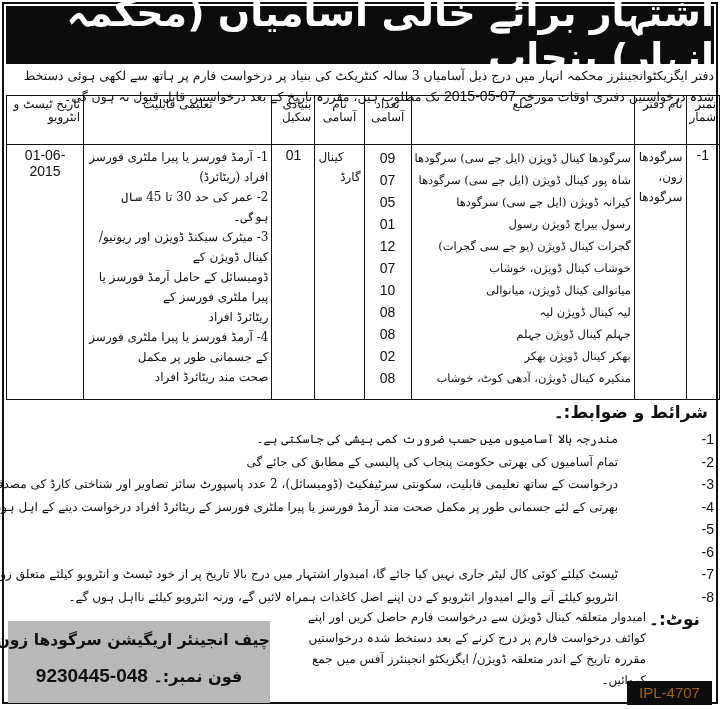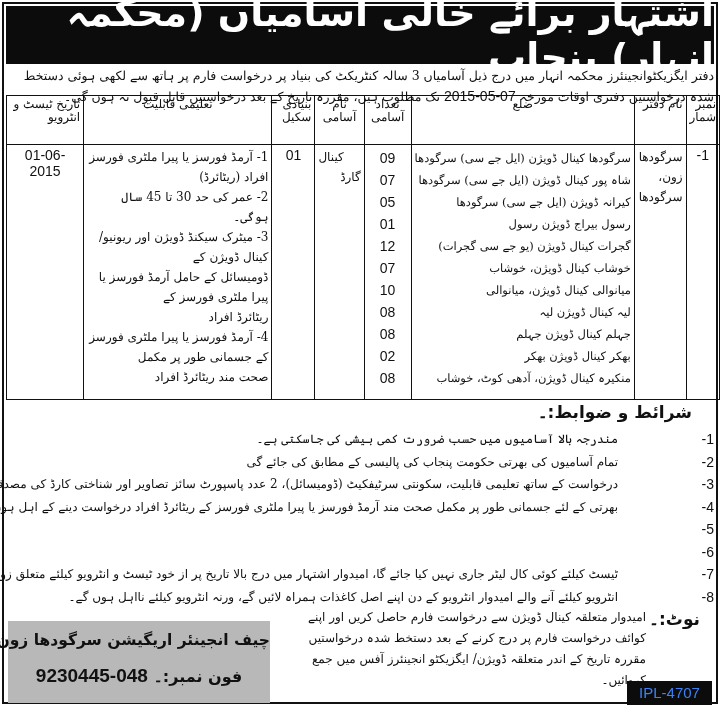--- a/index.html
+++ b/index.html
@@ -21,35 +21,35 @@
   .col-scale { width:38px; }
   .col-qual { width:223px; }
   .col-date { width:82px; }
   .body-row td { height:250px; }
   .num-cell { font-family:"Liberation Sans", sans-serif; font-size:14px; text-align:center; }
   .counts div { height:22px; line-height:22px; }
   .districts div { height:22px; line-height:22px; text-align:right; white-space:nowrap; font-size:11.5px; }
   .qual div { line-height:20px; text-align:right; font-size:12px; }
   .office div { line-height:20px; text-align:right; }
 
-  .terms-head { position:absolute; right:24px; top:398px; direction:rtl; font-size:17px; font-weight:bold; }
+  .terms-head { position:absolute; right:8px; top:398px; direction:rtl; font-size:17px; font-weight:bold; }
   .terms { position:absolute; left:6px; top:424px; width:704px; direction:rtl; font-family:"DejaVu Serif", serif; font-size:12px; }
   .term { display:flex; height:22.5px; align-items:center; }
   .term .t-num { width:36px; text-align:right; font-family:"Liberation Sans", sans-serif; font-size:14px; direction:ltr; flex:0 0 36px; }
   .term .t-text { padding-right:60px; white-space:nowrap; }
 
   .note-label { position:absolute; right:16px; top:605px; font-size:17px; font-weight:bold; direction:rtl; }
   .note-text { position:absolute; left:270px; right:70px; top:603px; direction:rtl; text-align:right; font-family:"DejaVu Serif", serif; font-size:12px; line-height:21px; }
 
   .contact-box { position:absolute; left:4px; top:617px; width:262px; height:82px; background:#b8b8b8; direction:rtl; text-align:center; }
   .contact-box .office-name { font-size:15.5px; font-weight:bold; margin-top:10px; white-space:nowrap; }
   .contact-box .phone { margin-top:16px; font-size:16px; font-weight:bold; white-space:nowrap; }
   .contact-box .phone .pnum { font-family:"Liberation Sans", sans-serif; font-size:19px; }
 
-  .ipl { position:absolute; right:4px; top:677px; width:85px; height:24px; background:#0c0c0c; color:#3b82f6; font-family:"Liberation Sans", sans-serif; font-size:15px; text-align:center; line-height:24px; }
+  .ipl { position:absolute; right:4px; top:677px; width:85px; height:24px; background:#0c0c0c; color:#a16207; font-family:"Liberation Sans", sans-serif; font-size:15px; text-align:center; line-height:24px; }
 </style>
 </head>
 <body>
 
 <div class="ad">
 
   <div class="title-bar">
     <span>اشتہار برائے خالی آسامیاں (محکمہ انہار) پنجاب</span>
   </div>
 

